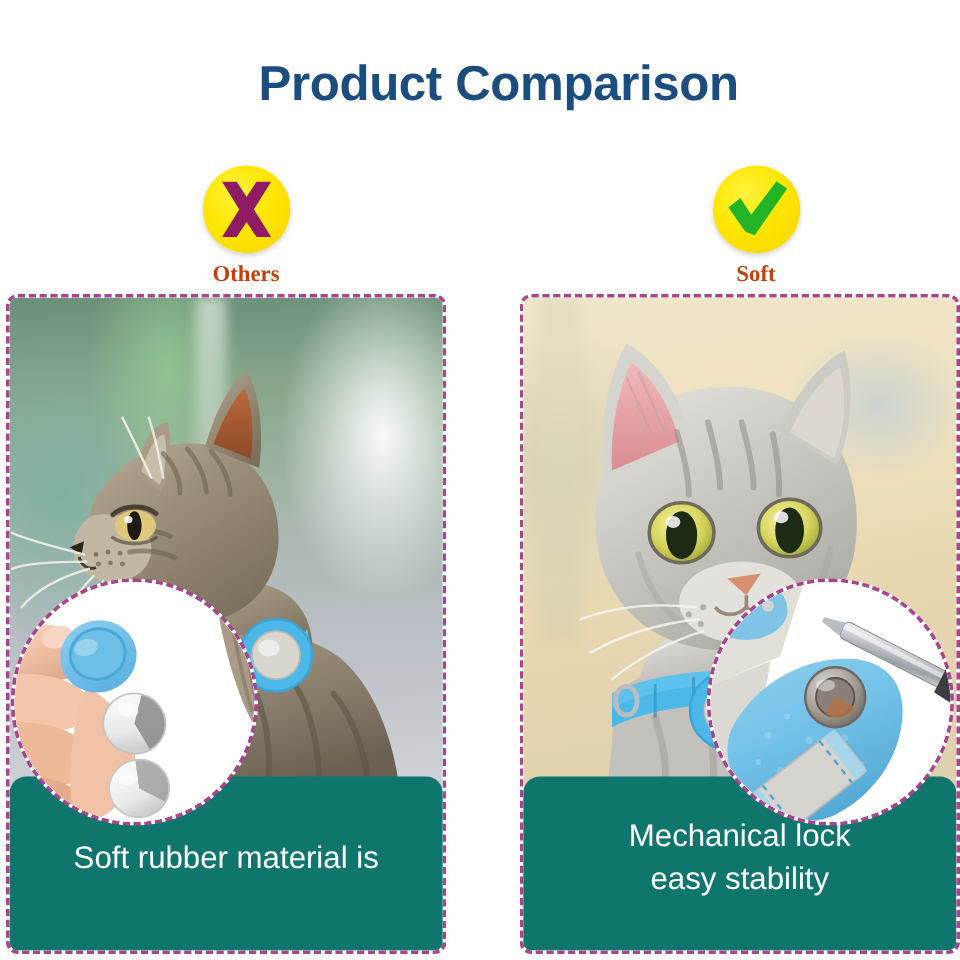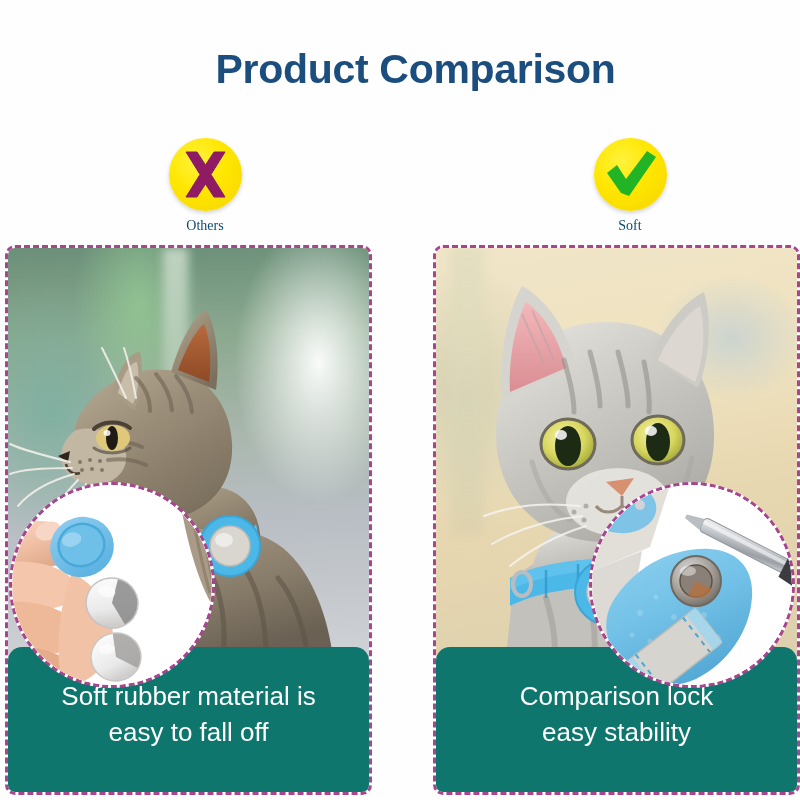--- a/index.html
+++ b/index.html
@@ -46,23 +46,23 @@
     border-radius: 50%;
     background: radial-gradient(circle at 38% 32%, #fff33d 0%, #ffe600 45%, #f5d400 100%);
     box-shadow: 0 2px 4px rgba(0,0,0,0.18);
     position: relative;
   }
   .badge-circle svg { position: absolute; left: 0; top: 0; }
 
   .badge-label {
     margin-top: 7px;
     font-family: "Liberation Serif", serif;
-    font-size: 14px;
-    font-weight: normal;
-    color: #0c4a6e;
+    font-size: 19px;
+    font-weight: bold;
+    color: #c2410c;
   }
 
   
   .panel {
     position: absolute;
     top: 245px;
     width: 367px;
     height: 550px;
     border: 3px dashed #a8458f;
     border-radius: 10px;
@@ -279,21 +279,20 @@
         <ellipse cx="216" cy="292" rx="9" ry="7" fill="#ffffff" opacity="0.55"></ellipse>
 
         <path d="M140 300 C150 318 158 330 162 340 L146 346 C140 332 134 316 130 302 Z" fill="#4cb8e8"></path>
         <ellipse cx="150" cy="328" rx="5" ry="4" fill="#2d93c4"></ellipse>
       </svg>
     </div>
 
     <div class="caption-banner">
       <div class="caption-text">
         <div>Soft rubber material is</div>
-        <div>easy to fall off</div>
       </div>
     </div>
   </div>
 
   <div class="inset left">
     <div class="inset-inner">
       <svg width="200" height="200" viewBox="0 0 200 200" aria-hidden="true">
         <defs>
           <linearGradient id="skin" x1="0" y1="0" x2="0.6" y2="1">
             <stop offset="0%" stop-color="#fbd9c4"></stop>
@@ -460,21 +459,21 @@
         <ellipse cx="176" cy="344" rx="37" ry="34" fill="#4cb8e8"></ellipse>
         <ellipse cx="176" cy="344" rx="37" ry="34" fill="none" stroke="#3aa5d8" stroke-width="2"></ellipse>
         <ellipse cx="176" cy="344" rx="25" ry="23" fill="#e3e1dc"></ellipse>
         <ellipse cx="176" cy="344" rx="25" ry="23" fill="none" stroke="#c2c0bb" stroke-width="1.5"></ellipse>
         <ellipse cx="168" cy="336" rx="11" ry="8" fill="#ffffff" opacity="0.6"></ellipse>
       </svg>
     </div>
 
     <div class="caption-banner">
       <div class="caption-text">
-        <div>Comparison lock</div>
+        <div>Mechanical lock</div>
         <div>easy stability</div>
       </div>
     </div>
   </div>
 
   <div class="inset right">
     <div class="inset-inner">
       <svg width="200" height="200" viewBox="0 0 200 200" aria-hidden="true">
         <defs>
           <linearGradient id="leath" x1="0" y1="0" x2="0.5" y2="1">

